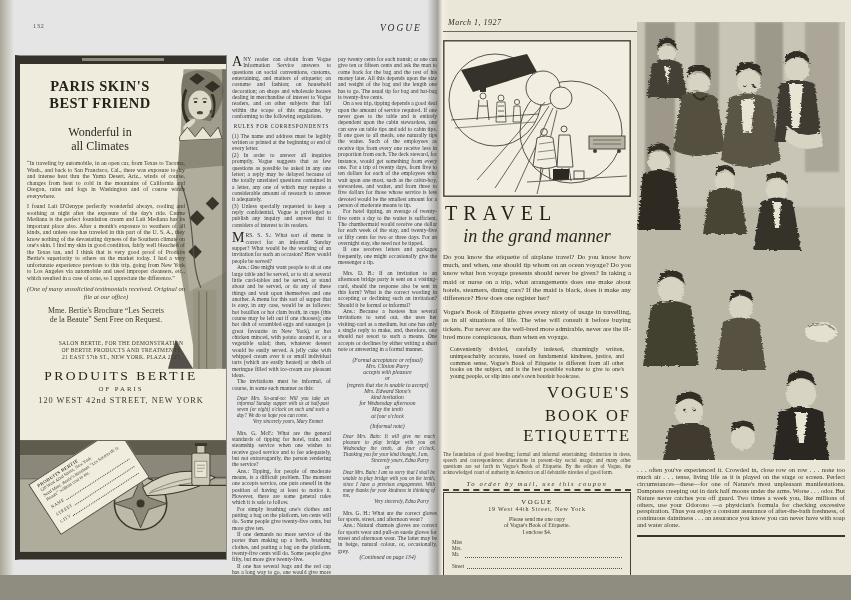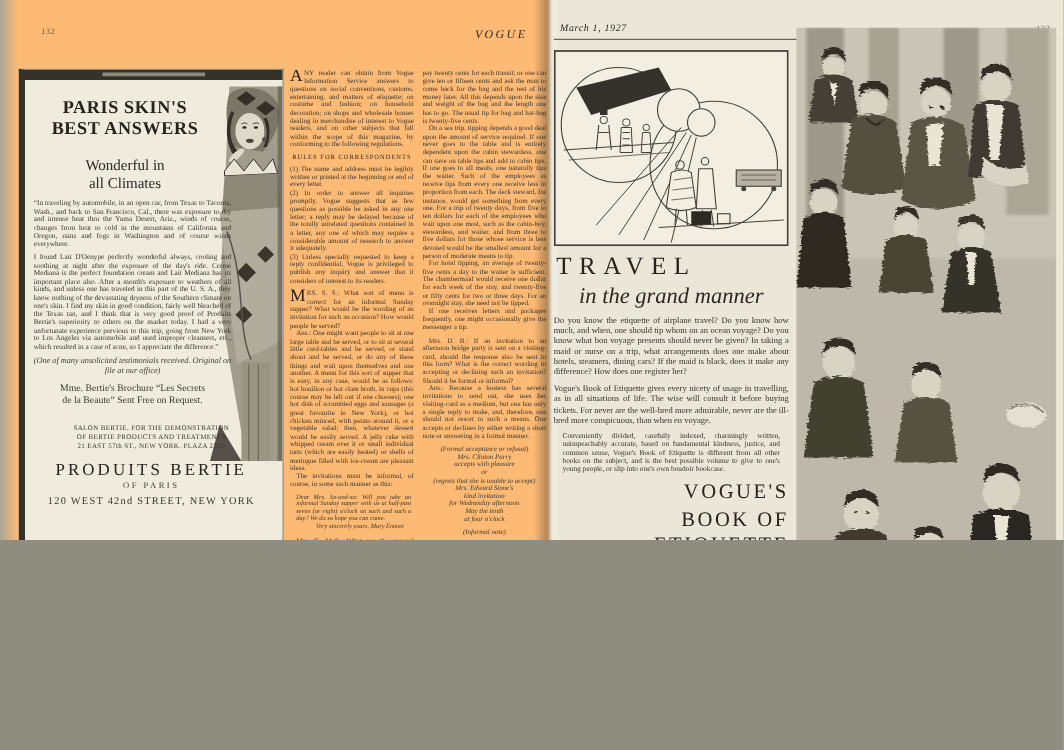--- a/index.html
+++ b/index.html
@@ -1,16 +1,16 @@
 <!DOCTYPE html>
 <html><head>
 <meta charset="utf-8">
 <style>
   html,body{margin:0;padding:0;background:#8f8c80;}
-  .canvas{position:relative;width:851px;height:432px;overflow:hidden;background:#fdba74;
+  .canvas{position:relative;width:851px;height:575px;overflow:hidden;background:#e5e5e5;
           font-family:"Liberation Serif","DejaVu Serif",serif;color:#3a372e;}
   .rpage-bg{position:absolute;left:440px;top:0;right:0;bottom:0;background:#ebe7d8;}
   .edge-left{position:absolute;left:0;top:0;bottom:0;width:14px;
              background:linear-gradient(90deg,#aaa697,rgba(170,166,151,0));}
   .gutter{position:absolute;left:427px;top:0;bottom:0;width:22px;
           background:linear-gradient(90deg,rgba(58,54,44,0),rgba(58,54,44,.38) 48%,rgba(247,244,234,.55) 70%,rgba(58,54,44,0));}
   
   .pn{position:absolute;font-size:6.5px;color:#57534a;letter-spacing:.5px;}
   .pn.l{left:33px;top:22px;} .pn.r{left:829px;top:20px;}
   .masthead{position:absolute;left:380px;top:23px;font-style:italic;font-size:9.5px;letter-spacing:2px;color:#2e2b24;}
@@ -129,21 +129,21 @@
       <polygon points="28,182 35,189 28,196 21,189" fill="#3a362c"></polygon>
       <path d="M14,120 C30,160 22,200 34,226" stroke="#55514a" stroke-width="1.2" fill="none"></path>
       <rect x="26" y="228" width="24" height="82" fill="#999582"></rect>
       <line x1="32" y1="230" x2="32" y2="310" stroke="#6e6a5a" stroke-width="1"></line>
       <line x1="40" y1="230" x2="40" y2="310" stroke="#6e6a5a" stroke-width="1"></line>
       <polygon points="8,280 26,310 0,310" fill="#55514a"></polygon>
       <rect x="56" y="0" width="4" height="310" fill="#55514a" opacity=".6"></rect>
     </svg>
     <div class="ad-paper">
       <div class="adh first">PARIS SKIN'S</div>
-      <div class="adh" style="margin-top:1px">BEST ANSWERS</div>
+      <div class="adh" style="margin-top:1px">BEST FRIEND</div>
       <div class="adh2">Wonderful in</div>
       <div class="adh2" style="margin-top:0">all Climates</div>
       <div class="ad-body">
           <p class="ap">“In traveling by automobile, in an open car, from Texas to Tacoma, Wash., and back to San Francisco, Cal., there was exposure to dry and intense heat thru the Yuma Desert, Ariz., winds of course, changes from heat to cold in the mountains of California and Oregon, rains and fogs in Washington and of course winds everywhere.</p>
           <p class="ap">I found Lait D'Oenype perfectly wonderful always, cooling and soothing at night after the exposure of the day's ride.  Creme Mediana is the perfect foundation cream and Lait Mediana has its important place also.  After a month's exposure to weathers of all kinds, and unless one has traveled in this part of the U. S. A., they know nothing of the devastating dryness of the Southern climate on one's skin.  I find my skin in good condition, fairly well bleached of the Texas tan, and I think that is very good proof of Produits Bertie's superiority to others on the market today.  I had a very unfortunate experience previous to this trip, going from New York to Los Angeles via automobile and used improper cleansers, etc., which resulted in a case of acne, so I appreciate the difference.”</p>
         </div>
       <div class="tnote">(One of many unsolicited testimonials received.   Original on file at our office)</div>
       <div class="broch">
         <div>Mme. Bertie's Brochure “Les Secrets</div>
         <div>de la Beaute” Sent Free on Request.</div>

